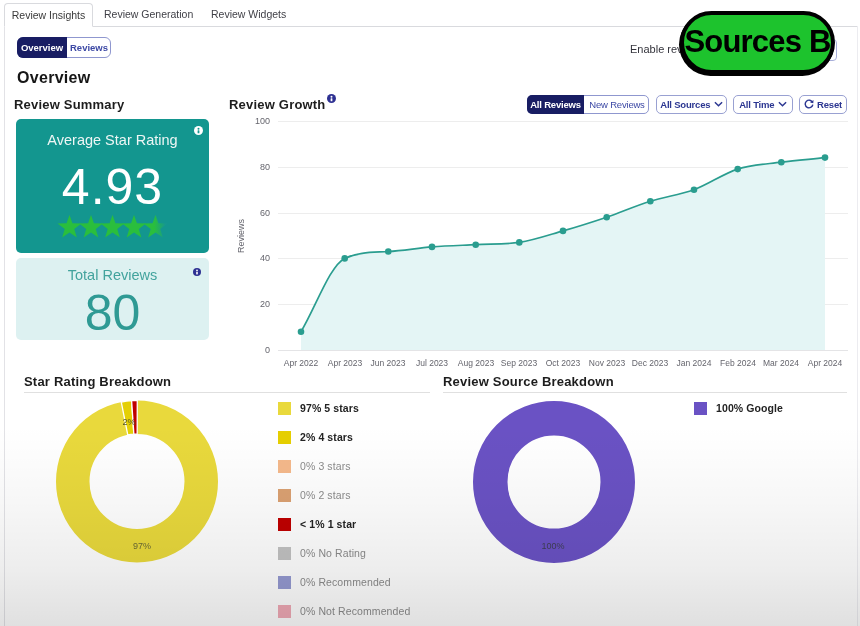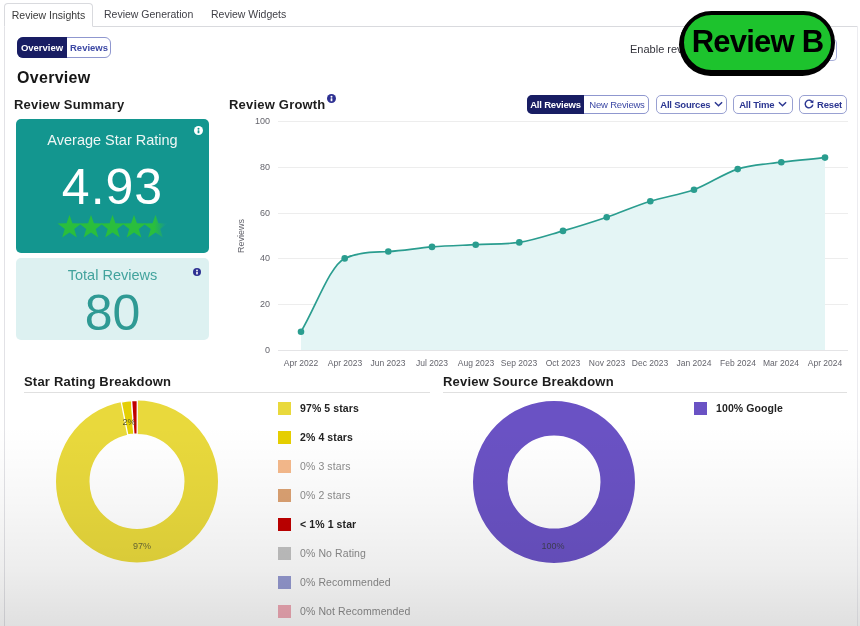--- a/index.html
+++ b/index.html
@@ -57,21 +57,21 @@
 <div class="abs tabtxt" style="left:104px">Review Generation</div>
 <div class="abs tabtxt" style="left:211px">Review Widgets</div>
 
 <div class="abs" id="tg">
     <div class="abs on">Overview</div>
     <div class="abs off">Reviews</div>
   </div>
 
 <div class="abs" id="enable">Enable review</div>
 <div class="abs" id="selbox"></div>
-<div class="abs" id="pill">Review B</div>
+<div class="abs" id="pill">Sources B</div>
 
 <div class="abs" id="h-ov">Overview</div>
 <div class="abs h2" style="left:14px;top:97px">Review Summary</div>
 <div class="abs h2" style="left:229px;top:97px">Review Growth</div>
 <svg class="abs" style="left:327px;top:94px" width="9" height="9" viewBox="0 0 9 9">
     <circle cx="4.5" cy="4.5" r="4.5" fill="#2e3192"></circle>
     <circle cx="4.5" cy="2.7" r="1" fill="#fff"></circle>
     <rect x="3.6" y="4.2" width="1.8" height="3" rx="0.5" fill="#fff"></rect>
   </svg>
 

